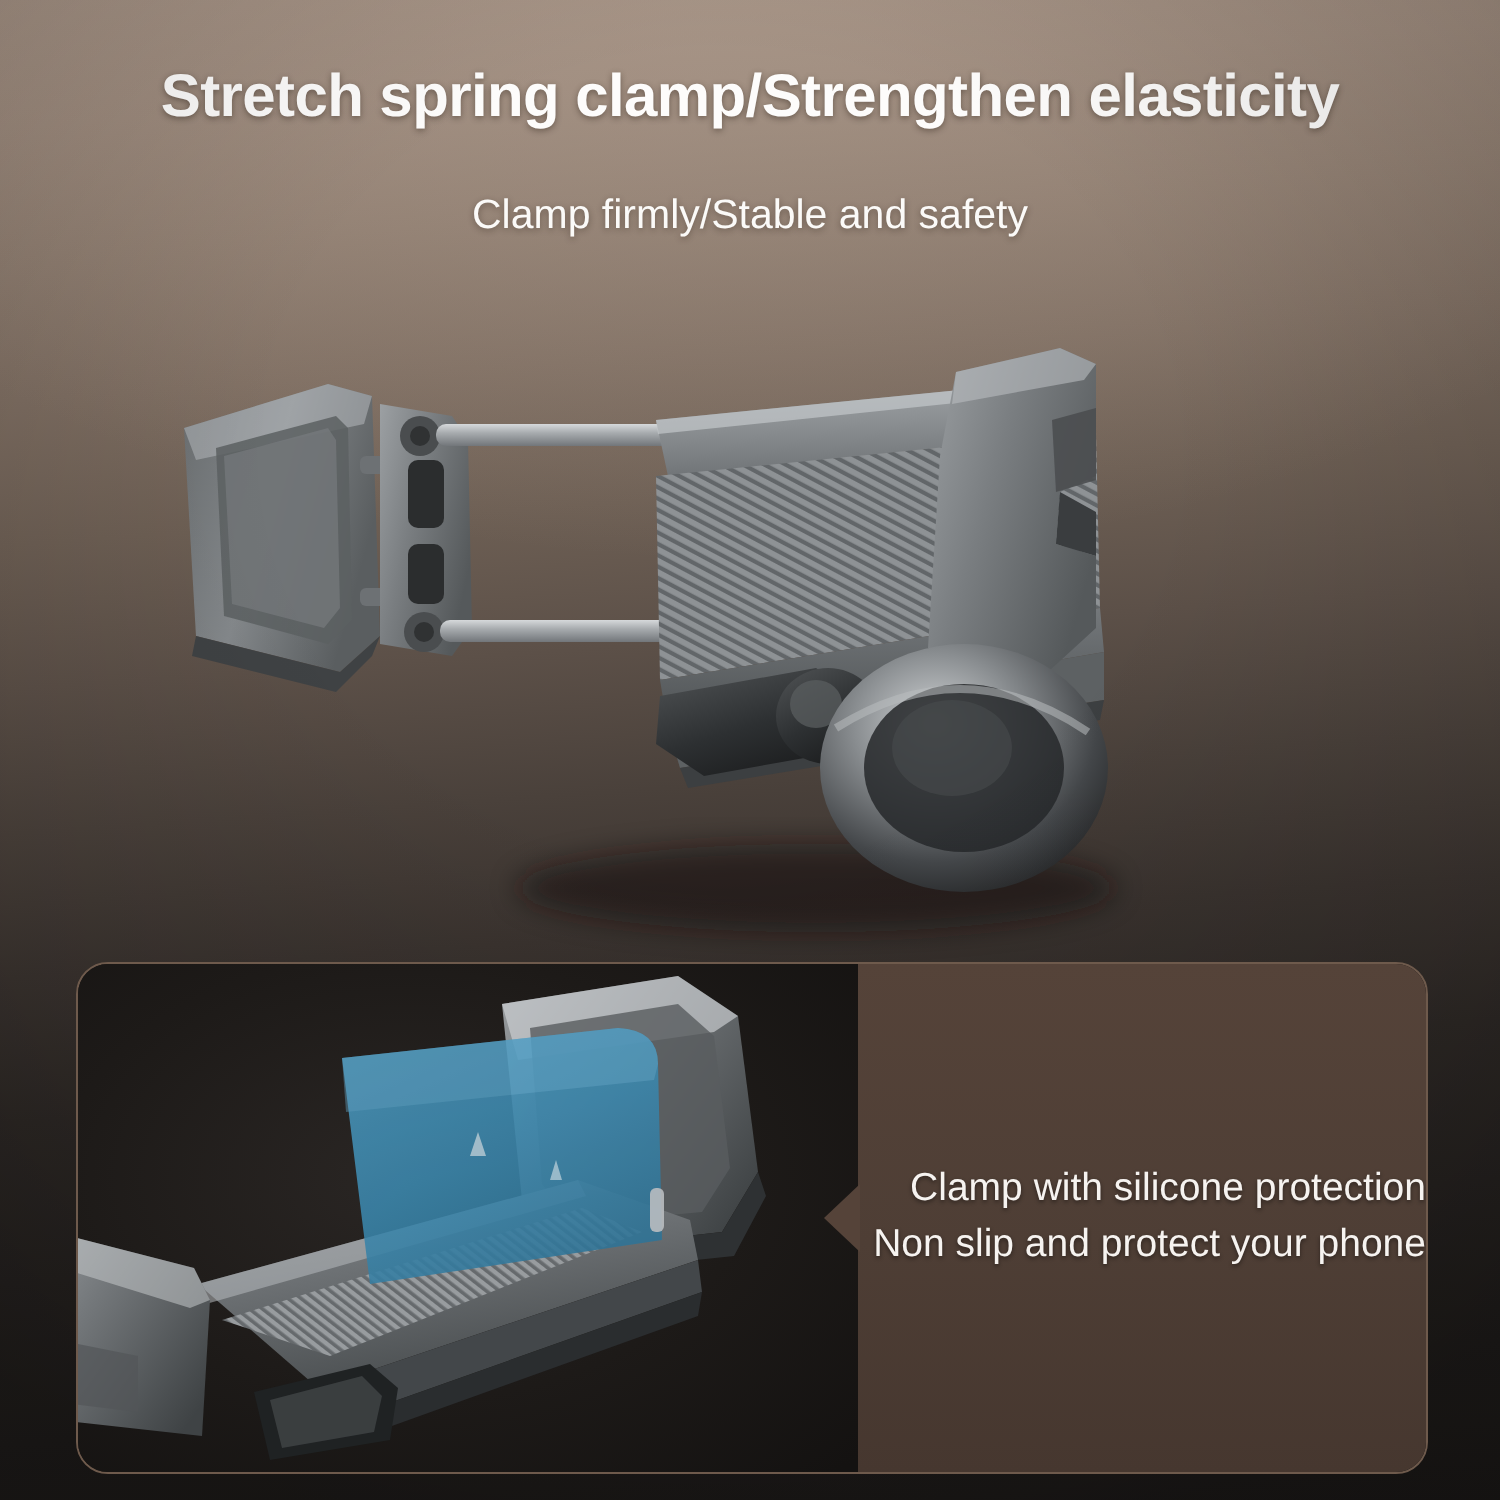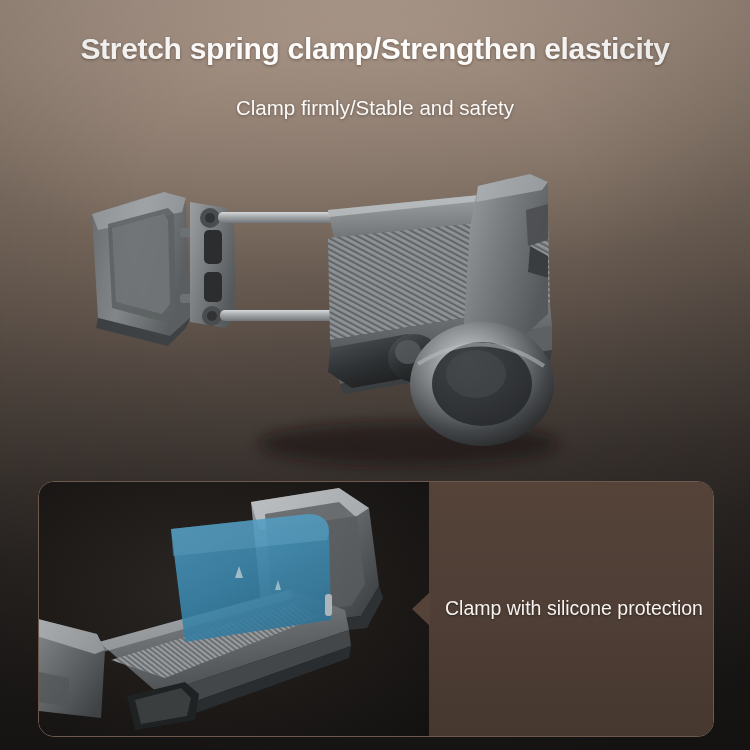--- a/index.html
+++ b/index.html
@@ -87,21 +87,21 @@
       radial-gradient(ellipse 80% 80% at 42% 42%, #2a2624 0%, #1d1a18 55%, #141211 100%);
     overflow:hidden;
   }
   #panel-photo svg { position:absolute; left:0; top:0; width:390px; height:254px; overflow:visible; }
 
   #panel-text {
     position:relative;
     flex:1; height:100%;
     background:linear-gradient(180deg,#554339 0%, #4e3e35 55%, #46372f 100%);
     display:flex; flex-direction:column;
-    align-items:center; justify-content:center;
+    align-items:flex-end; justify-content:center;
     padding-left:6px;
   }
   
   #notch {
     position:absolute;
     left:-17px; top:50%;
     margin-top:-17px;
     width:0; height:0;
     border-top:17px solid transparent;
     border-bottom:17px solid transparent;
@@ -307,16 +307,17 @@
           <path d="M236 108 L239 98 L242 108 Z" fill="#cfe4ee" opacity="0.7"></path>
         </g>
 
         <rect x="286" y="112" width="7" height="22" rx="3" fill="#b9bdc0" opacity="0.9"></rect>
       </svg>
     </div>
 
     <div id="panel-text">
       <div id="notch"></div>
       <div class="panel-line">Clamp with silicone protection</div>
+      <div class="panel-line">Non slip and protect your phone</div>
     </div>
   </div>
 
 </div>
 
 </body></html>

